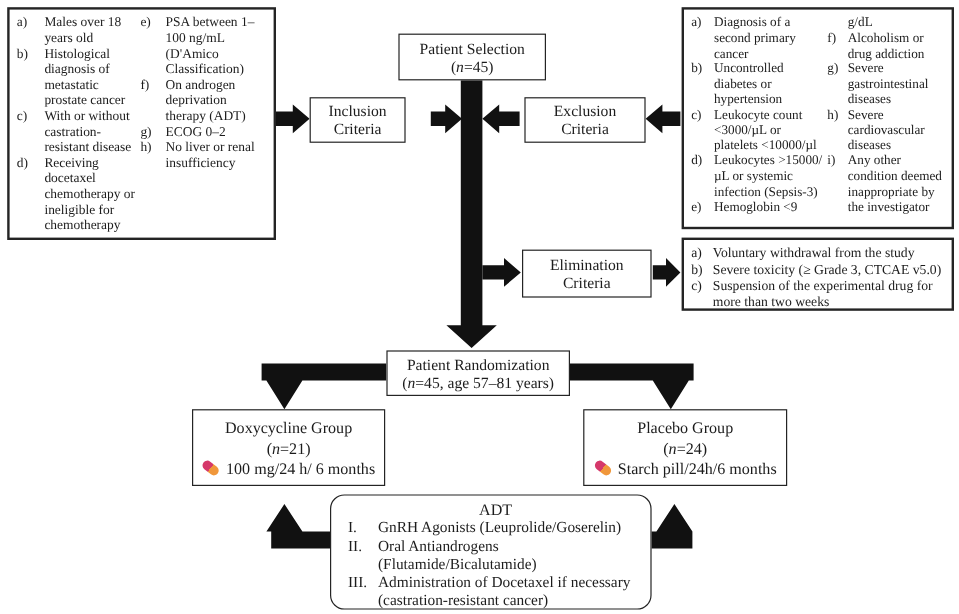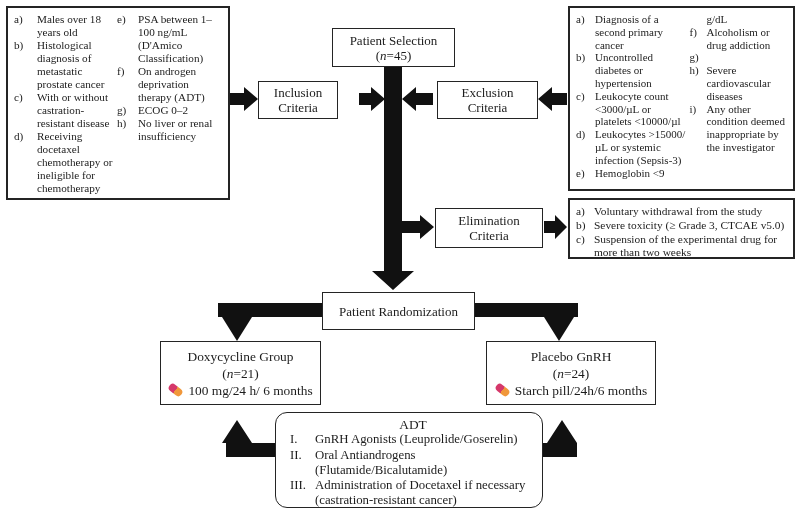--- a/index.html
+++ b/index.html
@@ -126,20 +126,21 @@
         <div class="li">
           <span class="lbl"></span>
           <span class="txt">g/dL</span>
         </div>
         <div class="li">
           <span class="lbl">f)</span>
           <span class="txt">Alcoholism or drug addiction</span>
         </div>
         <div class="li">
           <span class="lbl">g)</span>
+          <span class="txt">Severe gastrointestinal diseases</span>
         </div>
         <div class="li">
           <span class="lbl">h)</span>
           <span class="txt">Severe cardiovascular diseases</span>
         </div>
         <div class="li">
           <span class="lbl">i)</span>
           <span class="txt">Any other condition deemed inappropriate by the investigator</span>
         </div>
       </div>
@@ -176,33 +177,34 @@
       <span class="txt">Severe toxicity (≥ Grade 3, CTCAE v5.0)</span>
     </div>
     <div class="li">
       <span class="lbl">c)</span>
       <span class="txt">Suspension of the experimental drug for more than two weeks</span>
     </div>
   </div>
 
   <div class="box node" style="left:322px; top:292px; width:153px; height:38px;">
     <div>Patient Randomization</div>
+    <div class="t2">(<i>n</i>=45, age 57–81 years)</div>
   </div>
 
   <div class="box group-box" style="left:160px; top:341px; width:161px; height:64px;">
     <div>Doxycycline Group</div>
     <div>(<i>n</i>=21)</div>
     <div class="dose">
       <span class="pill" style="background: linear-gradient(to right, rgb(213, 56, 106) 50%, rgb(240, 151, 59) 50%);"></span>
       <span>100 mg/24 h/ 6 months</span>
     </div>
   </div>
 
   <div class="box group-box" style="left:486px; top:341px; width:170px; height:64px;">
-    <div>Placebo GnRH</div>
+    <div>Placebo Group</div>
     <div>(<i>n</i>=24)</div>
     <div class="dose">
       <span class="pill" style="background: linear-gradient(to right, rgb(213, 56, 106) 50%, rgb(240, 151, 59) 50%);"></span>
       <span>Starch pill/24h/6 months</span>
     </div>
   </div>
 
   <div class="box adt-box" style="left:275px; top:412px; width:268px; height:96px;">
     <div class="adt-title">ADT</div>
     <div class="li">

